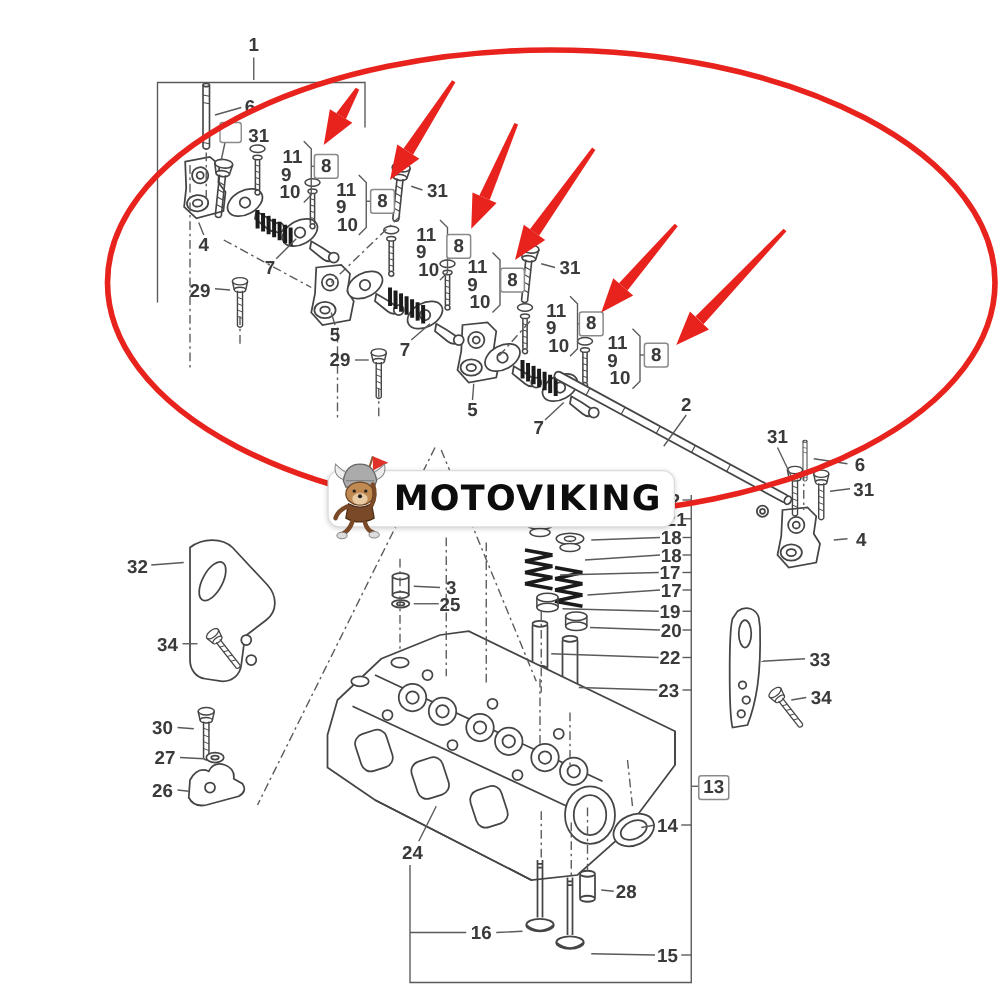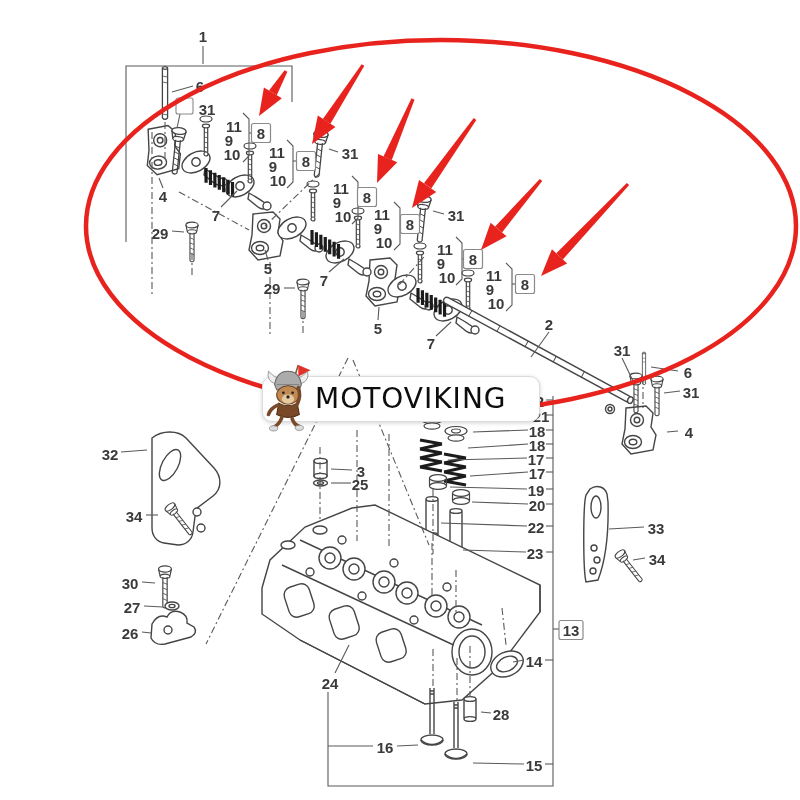--- a/index.html
+++ b/index.html
@@ -3,21 +3,21 @@
 <meta charset="utf-8">
 <style>
   html,body{margin:0;padding:0;background:#fff;}
   #stage{position:relative;width:800px;height:800px;background:#ffffff;overflow:hidden;
          font-family:"Liberation Sans", sans-serif;}
   svg text.lbl{font:bold 15px "Liberation Sans", sans-serif;fill:#3a3a3a;}
   #logo-pill{position:absolute;left:262px;top:376px;width:276px;height:44px;background:#ffffff;
              border:1px solid #dcdcdc;border-radius:10px;box-shadow:0 1px 4px rgba(0,0,0,.18);
              display:flex;align-items:center;}
   #logo-text{display:block;width:100%;padding-left:52px;font-family:"DejaVu Sans", sans-serif;
-             font-weight:normal;font-size:28px;letter-spacing:1px;color:#0d0d0d;line-height:44px;
+             font-weight:bold;font-size:28px;letter-spacing:1px;color:#0d0d0d;line-height:44px;
              white-space:nowrap;}
   #mascot{position:absolute;left:264px;top:362px;width:48px;height:72px;}
 </style>
 </head>
 <body>
 
 <div id="stage">
 
 <svg id="scene" width="800" height="800" viewBox="0 0 800 800">
   <defs>

